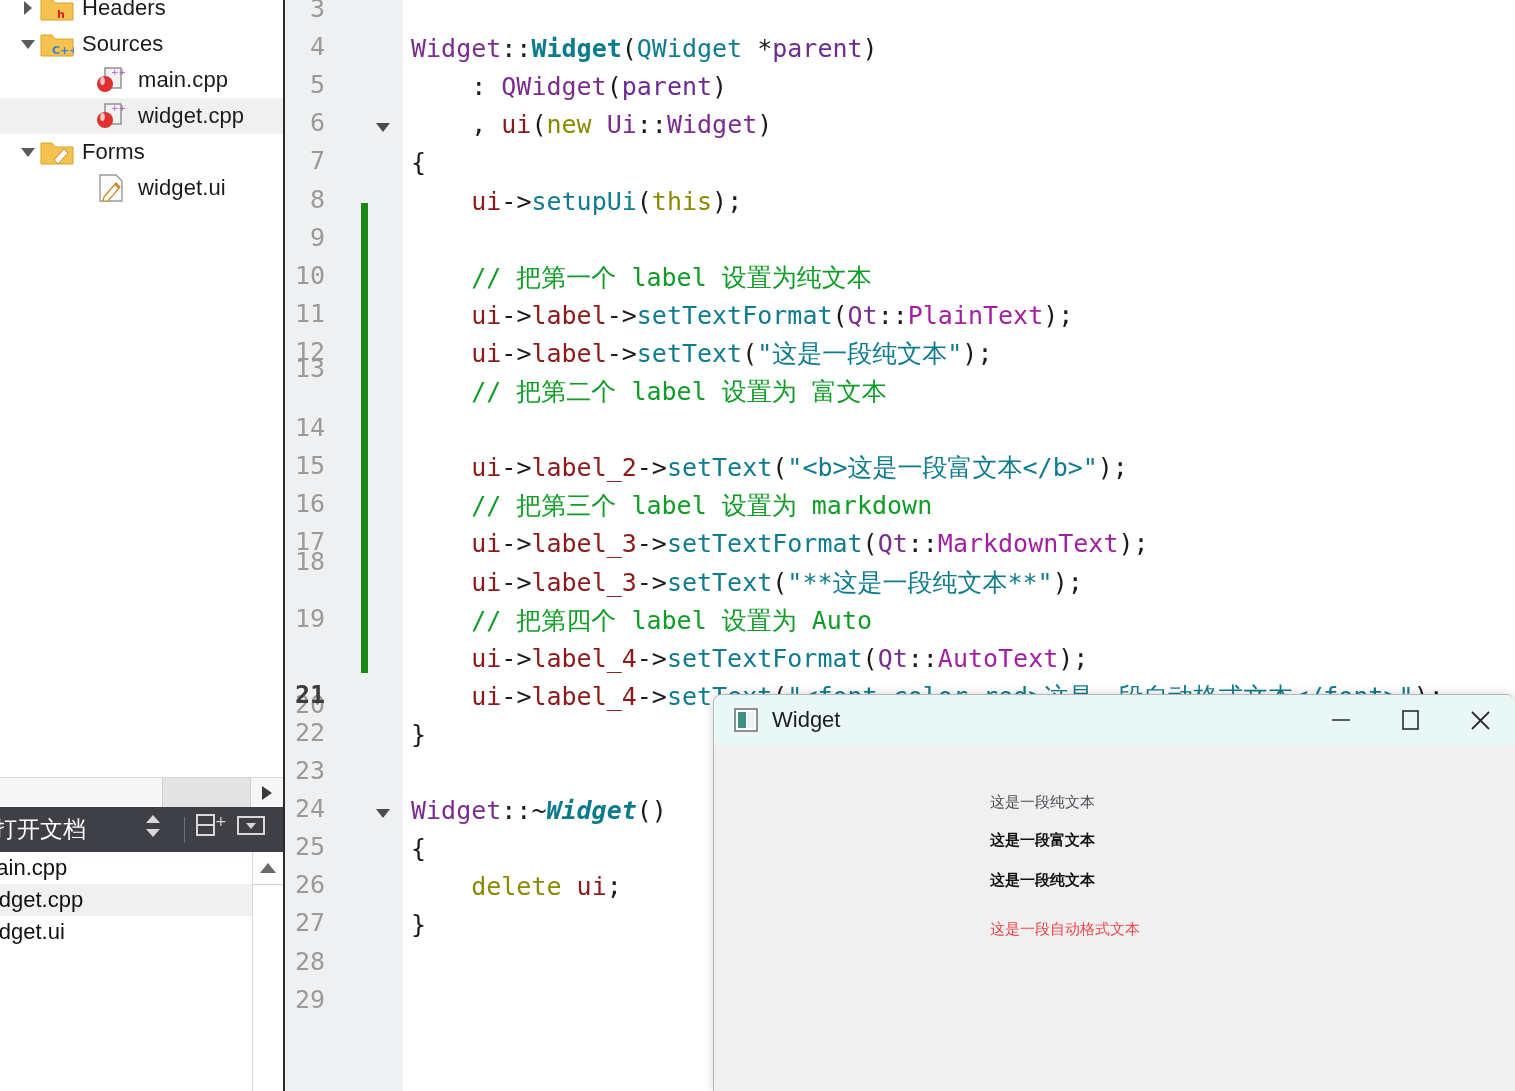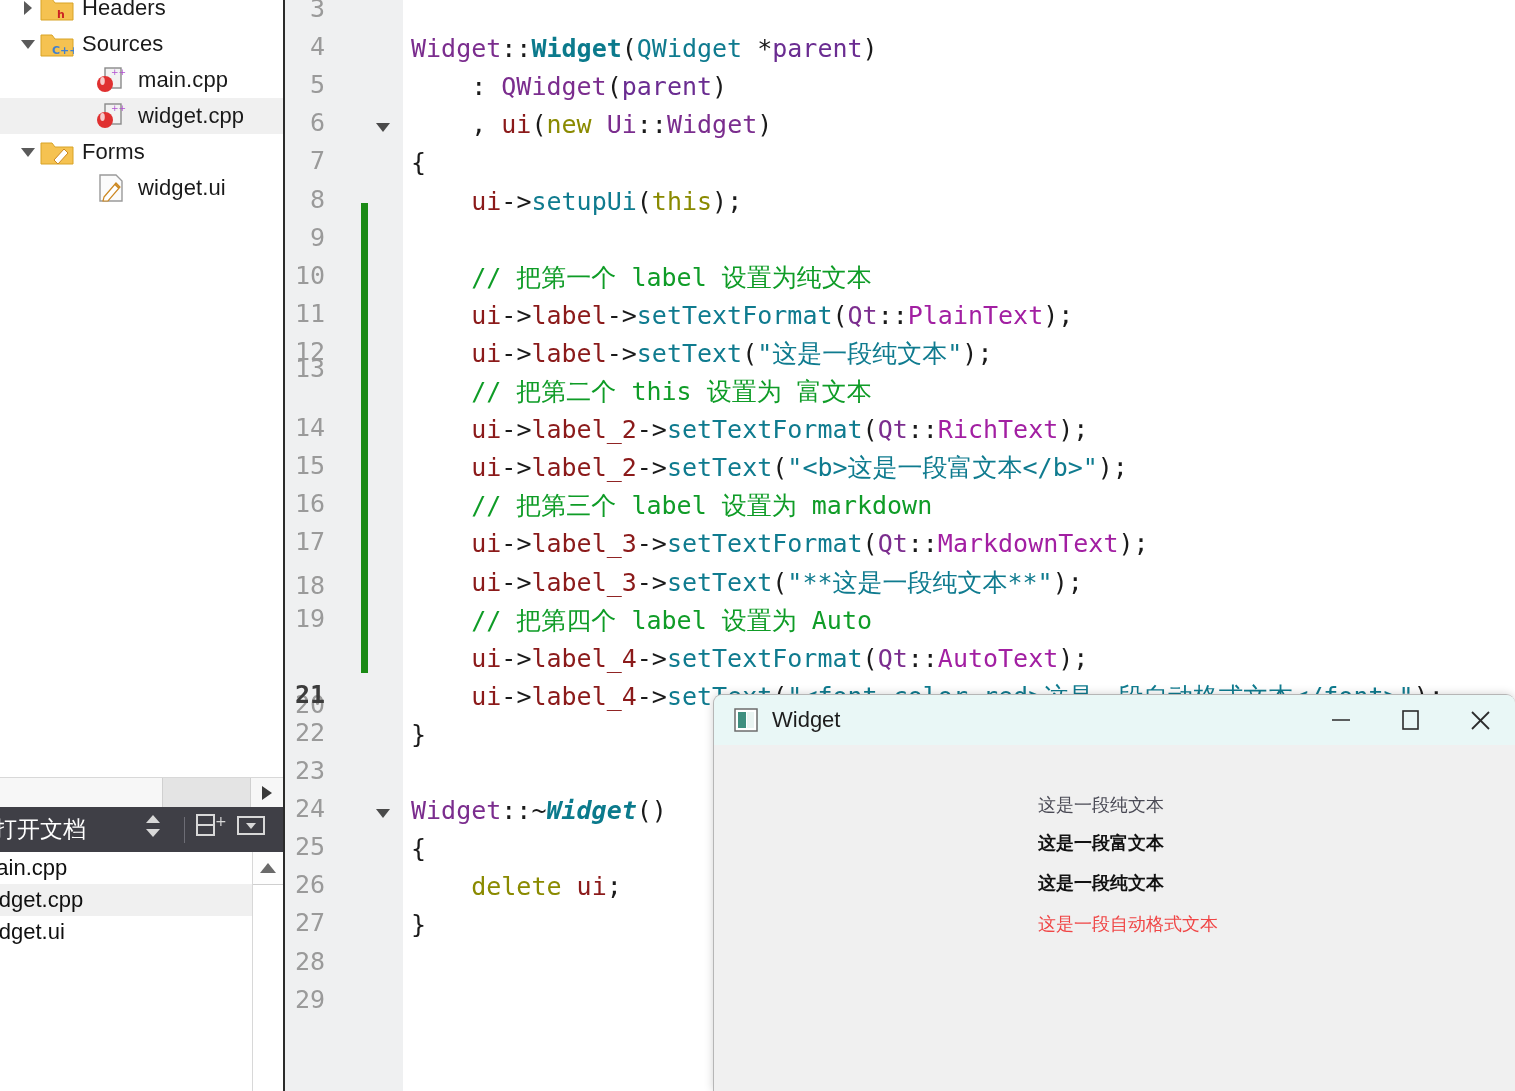--- a/index.html
+++ b/index.html
@@ -115,23 +115,22 @@
     height:50px;background:#e9f7f6;display:flex;align-items:center;
     border-top-left-radius:8px;border-top-right-radius:8px;position:relative;
   }
   #qt-appicon{width:24px;height:24px;margin-left:20px;position:relative;flex:0 0 24px;}
   #qt-title{font-size:22px;color:#1d1d1d;margin-left:14px;}
   #qt-winbtns{position:absolute;right:0;top:0;height:50px;display:flex;}
   .winbtn{width:70px;height:50px;position:relative;}
   #qt-body{position:absolute;left:0;top:50px;right:0;bottom:0;background:#f0f0f0;}
   .qt-label{
     position:absolute;left:276px;white-space:nowrap;
-    font-family:"DejaVu Serif","Liberation Serif",serif;font-size:18px;
+    font-family:"DejaVu Serif","Liberation Serif",serif;font-size:15px;
     color:#121212;
-    margin-left:48px;
   }
   .qt-label.plain{color:#4a4a55;}
   .qt-label.bold{font-weight:bold;}
   .qt-label.red{color:#f04646;}
 </style>
 </head>
 <body>
 
 <div id="project-panel">
   <div id="tree-rows">
@@ -293,21 +292,21 @@
         <div class="ln" style="top: 184.5px;">8</div>
         <div class="ln" style="top: 222.6px;">9</div>
         <div class="ln" style="top: 260.7px;">10</div>
         <div class="ln" style="top: 298.8px;">11</div>
         <div class="ln" style="top: 336.9px;">12</div>
         <div class="ln" style="top: 354px;">13</div>
         <div class="ln" style="top: 413.1px;">14</div>
         <div class="ln" style="top: 451.2px;">15</div>
         <div class="ln" style="top: 489.3px;">16</div>
         <div class="ln" style="top: 527.4px;">17</div>
-        <div class="ln" style="top: 571px;">18</div>
+        <div class="ln" style="top: 547px;">18</div>
         <div class="ln" style="top: 603.6px;">19</div>
         <div class="ln" style="top: 641.7px; margin-top: 48px;">20</div>
         <div class="ln current" style="top: 679.8px;">21</div>
         <div class="ln" style="top: 717.9px;">22</div>
         <div class="ln" style="top: 756px;">23</div>
         <div class="ln" style="top: 794.1px;">24</div>
         <div class="fold" style="top: 805.1px;"><svg width="16" height="16" viewBox="0 0 16 16">
             <polygon points="1,4 15,4 8,13" fill="#4a4a4a"></polygon>
           </svg></div>
         <div class="ln" style="top: 832.2px;">25</div>
@@ -321,22 +320,21 @@
       <div class="cl" style="top: -6px;"></div>
       <div class="cl" style="top: 70.2px;"><span class="c-op">    : </span><span class="c-type">QWidget</span><span class="c-op">(</span><span class="c-param">parent</span><span class="c-op">)</span></div>
       <div class="cl" style="top: 32.1px;"><span class="c-type">Widget</span><span class="c-op">::</span><span class="c-funcdef">Widget</span><span class="c-op">(</span><span class="c-func">QWidget</span><span class="c-op"> *</span><span class="c-param">parent</span><span class="c-op">)</span></div>
       <div class="cl" style="top: 108.3px;"><span class="c-op">    , </span><span class="c-var">ui</span><span class="c-op">(</span><span class="c-kw">new</span><span class="c-op"> </span><span class="c-type">Ui</span><span class="c-op">::</span><span class="c-type">Widget</span><span class="c-op">)</span></div>
       <div class="cl" style="top: 146.4px;"><span class="c-op">{</span></div>
       <div class="cl" style="top: 184.5px;"><span class="c-op">    </span><span class="c-var">ui</span><span class="c-op">-&gt;</span><span class="c-func">setupUi</span><span class="c-op">(</span><span class="c-kw">this</span><span class="c-op">);</span></div>
       <div class="cl" style="top: 222.6px;"></div>
       <div class="cl" style="top: 260.7px;"><span class="c-op">    </span><span class="c-comment">// 把第一个 label 设置为纯文本</span></div>
       <div class="cl" style="top: 298.8px;"><span class="c-op">    </span><span class="c-var">ui</span><span class="c-op">-&gt;</span><span class="c-member">label</span><span class="c-op">-&gt;</span><span class="c-func">setTextFormat</span><span class="c-op">(</span><span class="c-type">Qt</span><span class="c-op">::</span><span class="c-enum">PlainText</span><span class="c-op">);</span></div>
       <div class="cl" style="top: 336.9px;"><span class="c-op">    </span><span class="c-var">ui</span><span class="c-op">-&gt;</span><span class="c-member">label</span><span class="c-op">-&gt;</span><span class="c-func">setText</span><span class="c-op">(</span><span class="c-string">"这是一段纯文本"</span><span class="c-op">);</span></div>
-      <div class="cl" style="top: 375px;"><span class="c-op">    </span><span class="c-comment">// 把第二个 this 设置为 富文本</span></div>
-      <div class="cl" style="top: 413.1px;"><span class="c-op">    </span><span class="c-var">ui</span><span class="c-op">-&gt;</span><span class="c-member">label_2</span><span class="c-op">-&gt;</span><span class="c-func">setTextFormat</span><span class="c-op">(</span><span class="c-type">Qt</span><span class="c-op">::</span><span class="c-enum">RichText</span><span class="c-op">);</span></div>
+      <div class="cl" style="top: 375px;"><span class="c-op">    </span><span class="c-comment">// 把第二个 label 设置为 富文本</span></div>
       <div class="cl" style="top: 451.2px;"><span class="c-op">    </span><span class="c-var">ui</span><span class="c-op">-&gt;</span><span class="c-member">label_2</span><span class="c-op">-&gt;</span><span class="c-func">setText</span><span class="c-op">(</span><span class="c-string">"&lt;b&gt;这是一段富文本&lt;/b&gt;"</span><span class="c-op">);</span></div>
       <div class="cl" style="top: 489.3px;"><span class="c-op">    </span><span class="c-comment">// 把第三个 label 设置为 markdown</span></div>
       <div class="cl" style="top: 527.4px;"><span class="c-op">    </span><span class="c-var">ui</span><span class="c-op">-&gt;</span><span class="c-member">label_3</span><span class="c-op">-&gt;</span><span class="c-func">setTextFormat</span><span class="c-op">(</span><span class="c-type">Qt</span><span class="c-op">::</span><span class="c-enum">MarkdownText</span><span class="c-op">);</span></div>
       <div class="cl" style="top: 565.5px;"><span class="c-op">    </span><span class="c-var">ui</span><span class="c-op">-&gt;</span><span class="c-member">label_3</span><span class="c-op">-&gt;</span><span class="c-func">setText</span><span class="c-op">(</span><span class="c-string">"**这是一段纯文本**"</span><span class="c-op">);</span></div>
       <div class="cl" style="top: 603.6px;"><span class="c-op">    </span><span class="c-comment">// 把第四个 label 设置为 Auto</span></div>
       <div class="cl" style="top: 641.7px;"><span class="c-op">    </span><span class="c-var">ui</span><span class="c-op">-&gt;</span><span class="c-member">label_4</span><span class="c-op">-&gt;</span><span class="c-func">setTextFormat</span><span class="c-op">(</span><span class="c-type">Qt</span><span class="c-op">::</span><span class="c-enum">AutoText</span><span class="c-op">);</span></div>
       <div class="cl" style="top: 679.8px;"><span class="c-op">    </span><span class="c-var">ui</span><span class="c-op">-&gt;</span><span class="c-member">label_4</span><span class="c-op">-&gt;</span><span class="c-func">setText</span><span class="c-op">(</span><span class="c-string">"&lt;font color=red&gt;这是一段自动格式文本&lt;/font&gt;"</span><span class="c-op">);</span></div>
       <div class="cl" style="top: 717.9px;"><span class="c-op">}</span></div>
       <div class="cl" style="top: 756px;"></div>
       <div class="cl" style="top: 794.1px;"><span class="c-type">Widget</span><span class="c-op">::~</span><span class="c-dtor">Widget</span><span class="c-op">()</span></div>
@@ -375,16 +373,16 @@
           <line x1="44" y1="17" x2="27" y2="34" stroke="#2b2b2b" stroke-width="1.8"></line>
         </svg>
       </div>
     </div>
   </div>
   <div id="qt-body">
     <div id="qt-labels">
         <div class="qt-label plain" style="top: 48px;">这是一段纯文本</div>
         <div class="qt-label bold" style="top: 86px;">这是一段富文本</div>
         <div class="qt-label bold" style="top: 126px;">这是一段纯文本</div>
-        <div class="qt-label red" style="top: 167px;">这是一段自动格式文本</div>
+        <div class="qt-label red" style="top: 175px;">这是一段自动格式文本</div>
       </div>
   </div>
 </div>
 
 </body></html>

